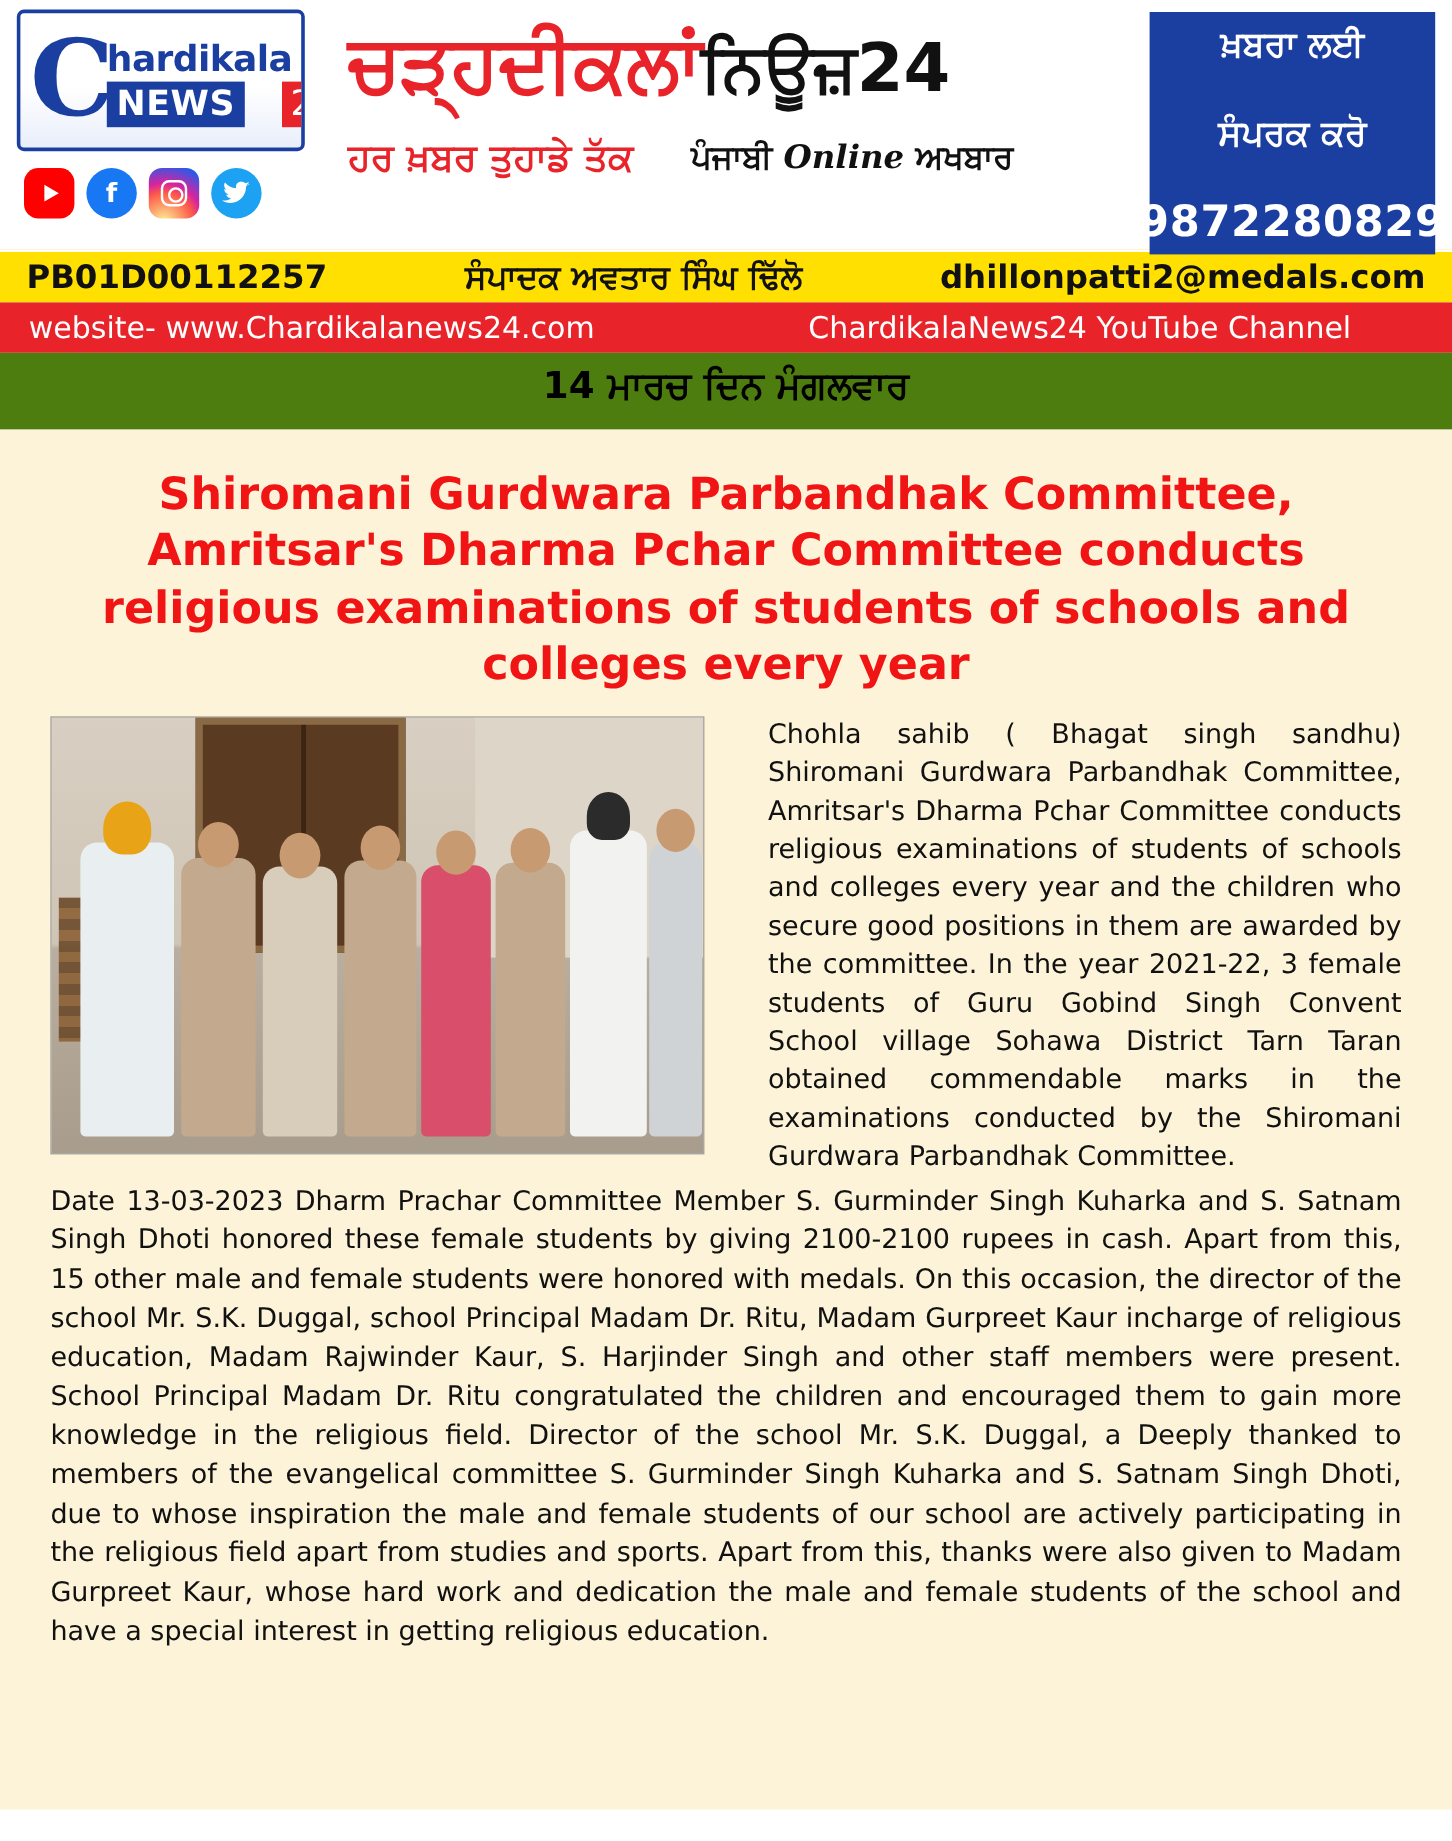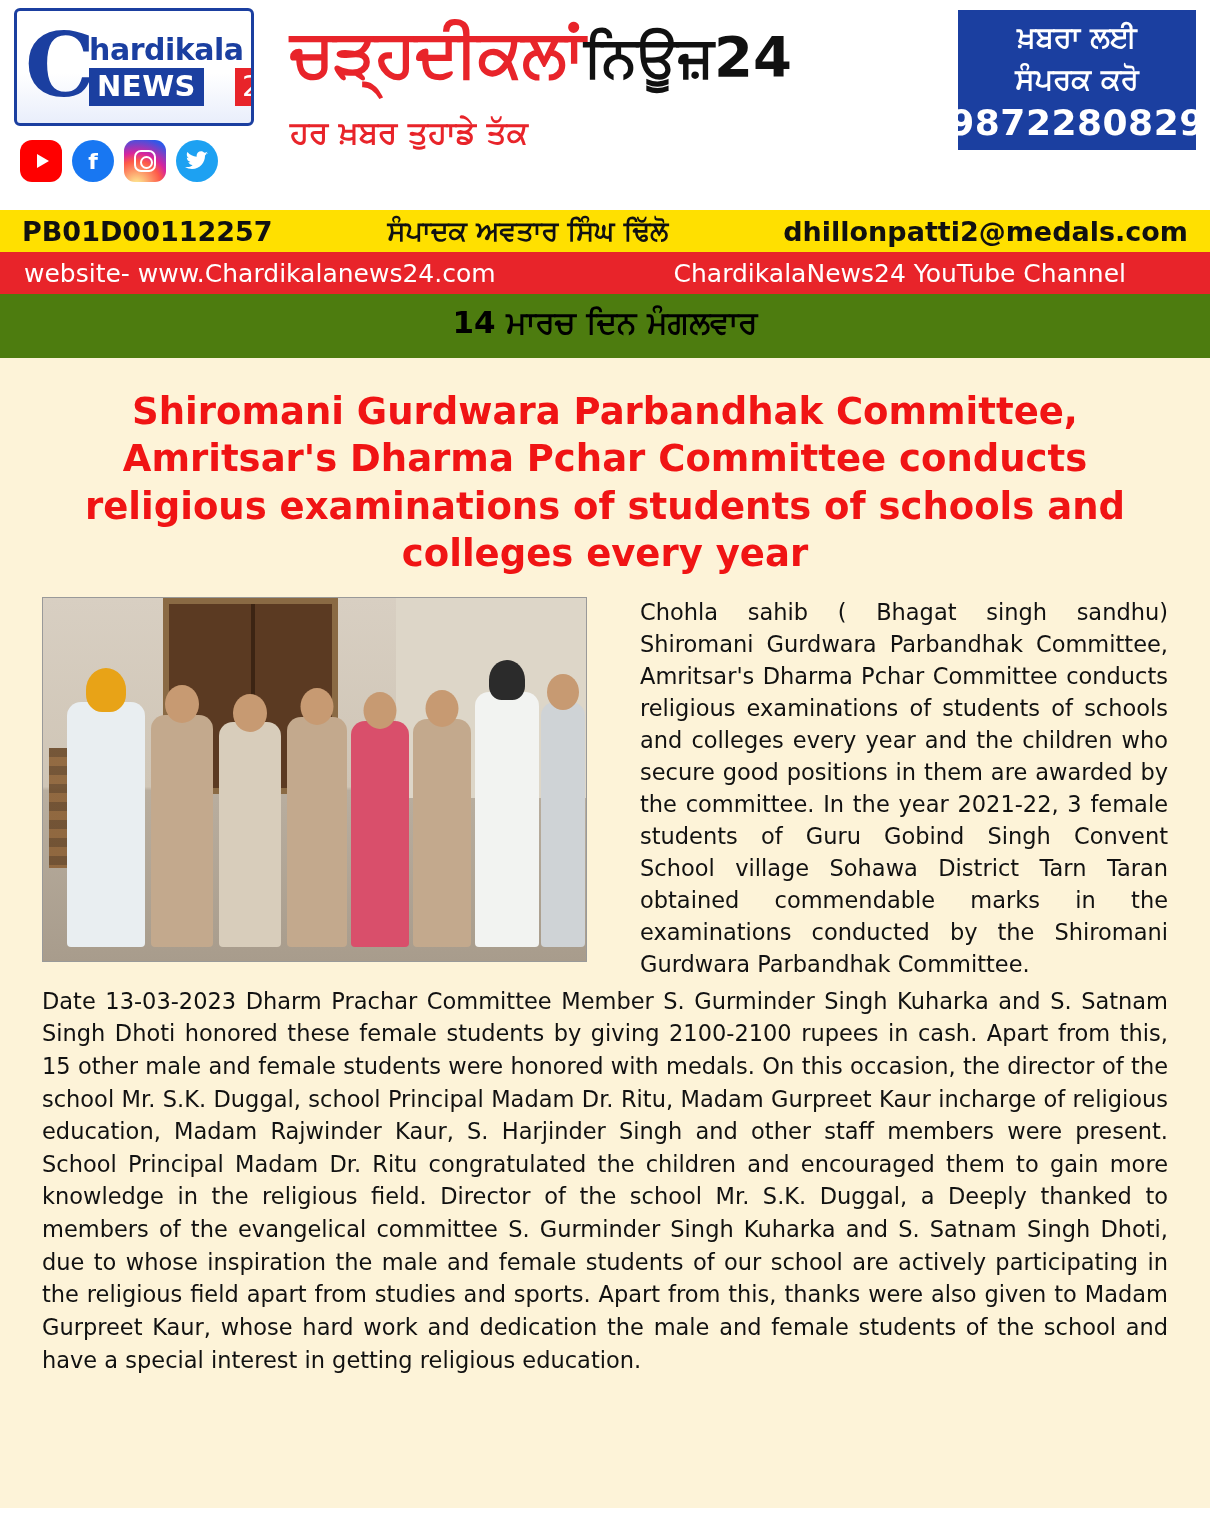--- a/index.html
+++ b/index.html
@@ -166,23 +166,23 @@
     font-style: italic;
   }
 
   .contact-col {
     width: 238px;
     background: #1b3fa0;
     color: #ffffff;
     display: flex;
     flex-direction: column;
     align-items: center;
-    justify-content: flex-start;
+    justify-content: space-between;
     padding: 6px 4px;
-    height: 140px;
+    height: 202px;
     margin-top: 2px;
   }
   .contact-line {
     font-size: 29px;
     font-weight: bold;
     line-height: 1.45;
     text-align: center;
   }
   .contact-phone {
     font-size: 36px;
@@ -350,20 +350,25 @@
       </div>
     </div>
 
     <div class="title-col">
       <div class="title-main">
         <span class="title-red">ਚੜ੍ਹਦੀਕਲਾਂ</span>
         <span class="title-black">ਨਿਊਜ਼24</span>
       </div>
       <div class="title-sub-row">
         <span class="tagline-red">ਹਰ ਖ਼ਬਰ ਤੁਹਾਡੇ ਤੱਕ</span>
+        <span class="tagline-black">
+          <span>ਪੰਜਾਬੀ</span>
+          <span class="online">Online</span>
+          <span>ਅਖਬਾਰ</span>
+        </span>
       </div>
     </div>
 
     <div class="contact-col">
       <div class="contact-line">ਖ਼ਬਰਾ ਲਈ</div>
       <div class="contact-line">ਸੰਪਰਕ ਕਰੋ</div>
       <div class="contact-phone">9872280829</div>
     </div>
   </div>
 

